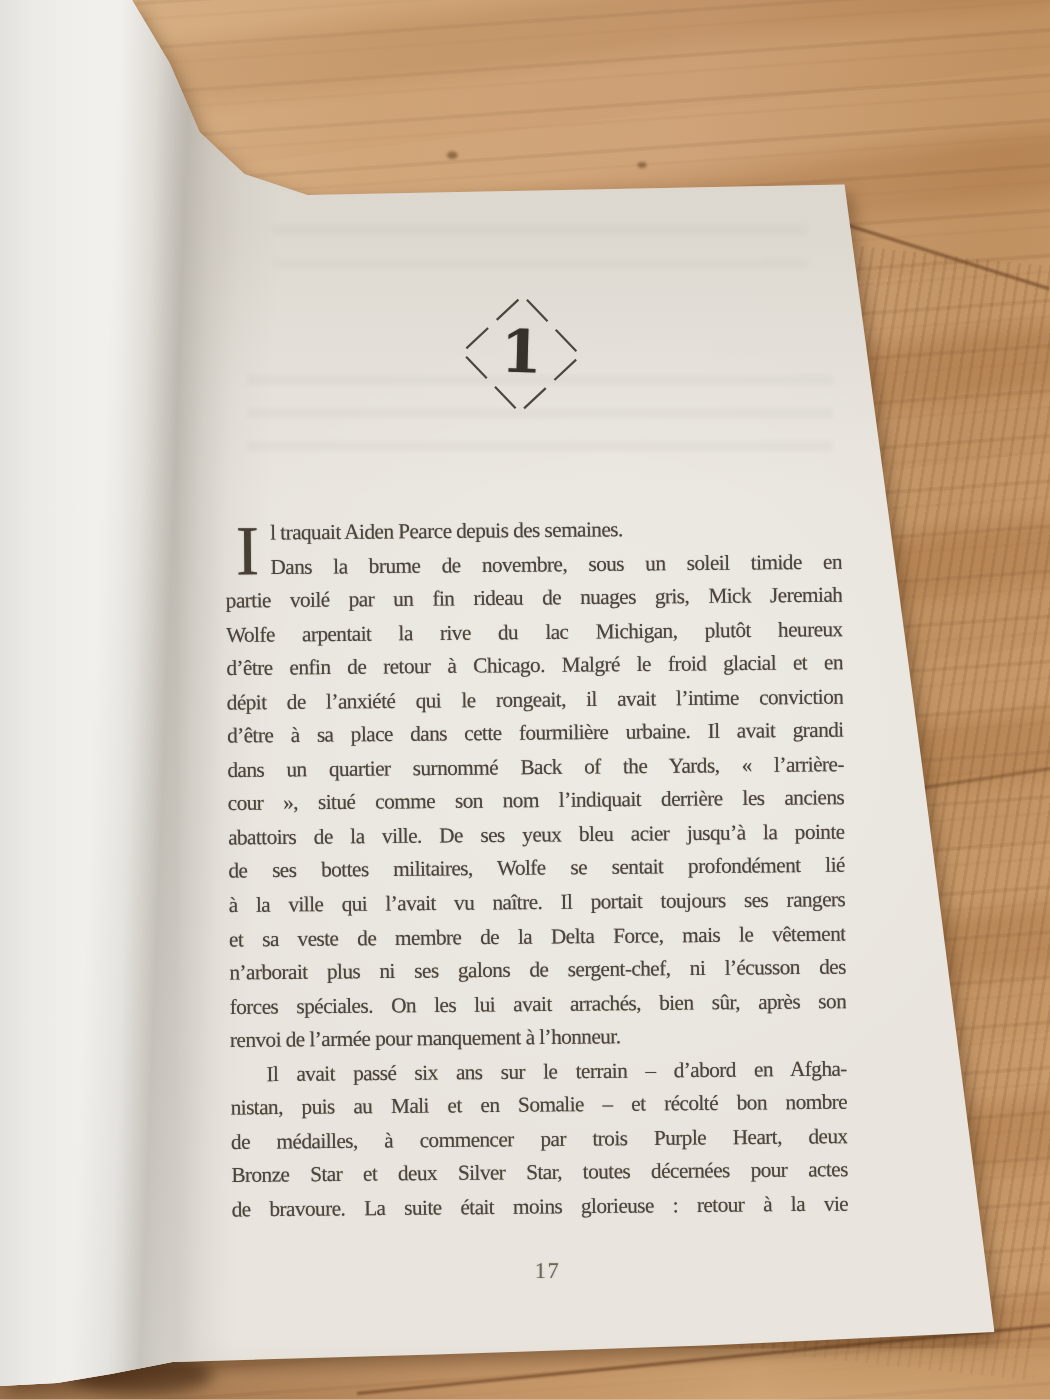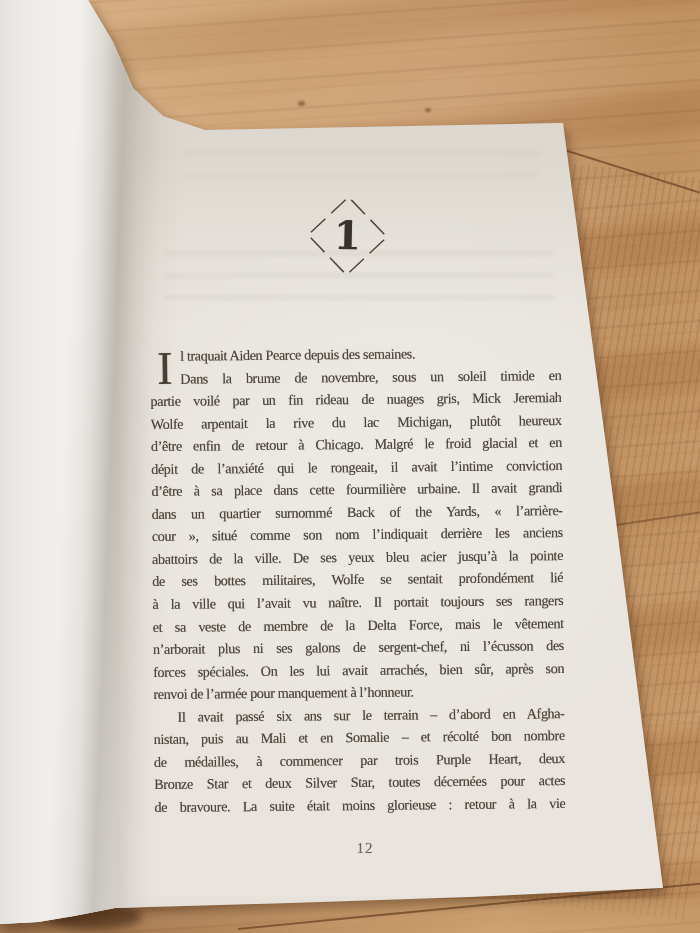--- a/index.html
+++ b/index.html
@@ -119,17 +119,17 @@
         <div class="line">n’arborait plus ni ses galons de sergent-chef, ni l’écusson des</div>
         <div class="line">forces spéciales. On les lui avait arrachés, bien sûr, après son</div>
         <div class="line short">renvoi de l’armée pour manquement à l’honneur.</div>
         <div class="line indent">Il avait passé six ans sur le terrain – d’abord en Afgha-</div>
         <div class="line">nistan, puis au Mali et en Somalie – et récolté bon nombre</div>
         <div class="line">de médailles, à commencer par trois Purple Heart, deux</div>
         <div class="line">Bronze Star et deux Silver Star, toutes décernées pour actes</div>
         <div class="line">de bravoure. La suite était moins glorieuse : retour à la vie</div>
       </div>
 
-      <div class="folio">12</div>
+      <div class="folio">17</div>
     </div>
   </div>
 
 </div>
 
 </body></html>

